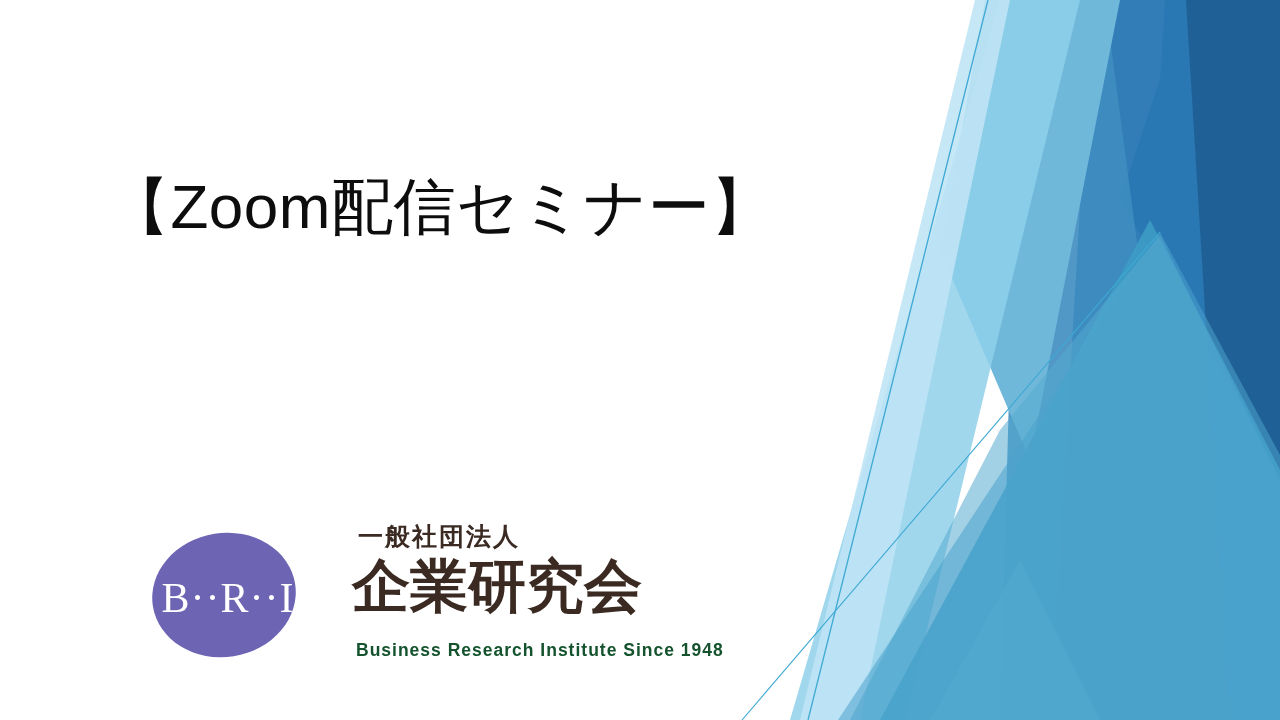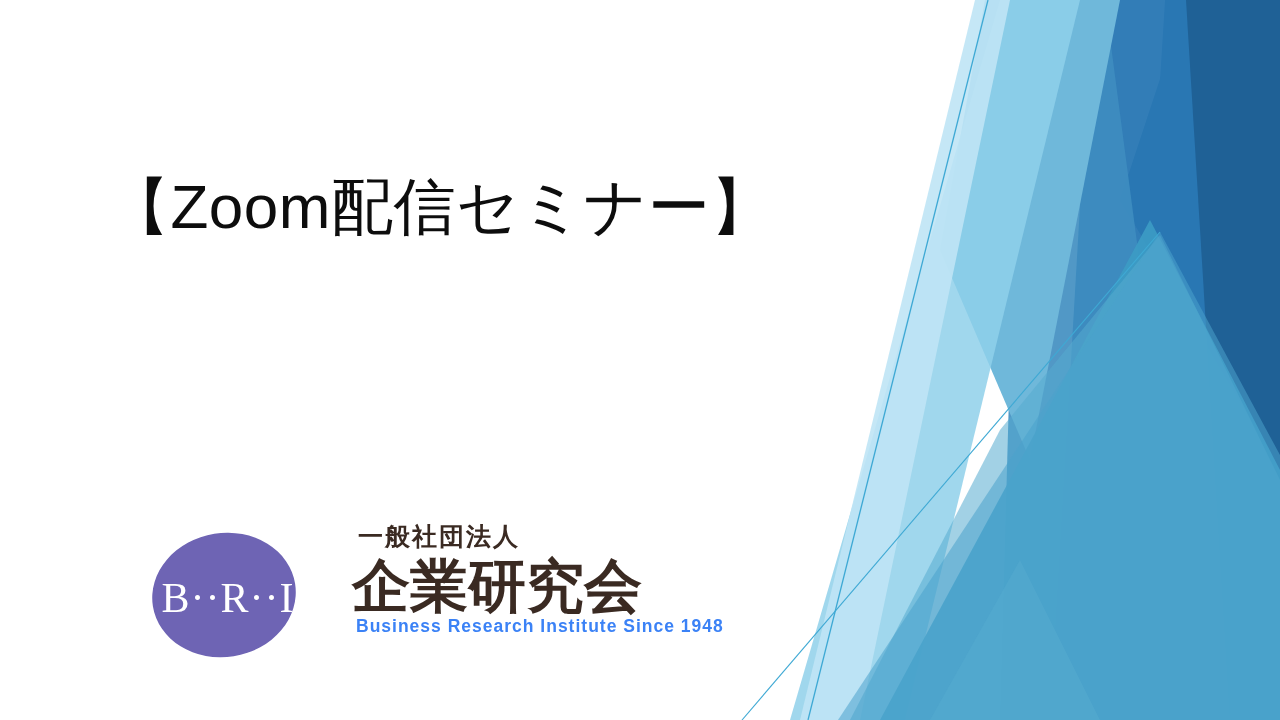--- a/index.html
+++ b/index.html
@@ -77,26 +77,26 @@
     line-height:1;
     padding-left:6px;
   }
   #logo-org-name {
     font-size:58px;
     letter-spacing:0px;
     line-height:1;
     margin-top:8px;
   }
   #logo-tagline {
-    color:#3b82f6;
+    color:#14532d;
     font-size:17.5px;
     font-weight:600;
     letter-spacing:1.0px;
     white-space:nowrap;
-    margin-top:1px;
+    margin-top:25px;
     padding-left:4px;
   }
 </style>
 </head>
 <body>
 
 <div id="slide">
 
   <svg id="facet-art" viewBox="0 0 1280 720" preserveAspectRatio="none">
 

